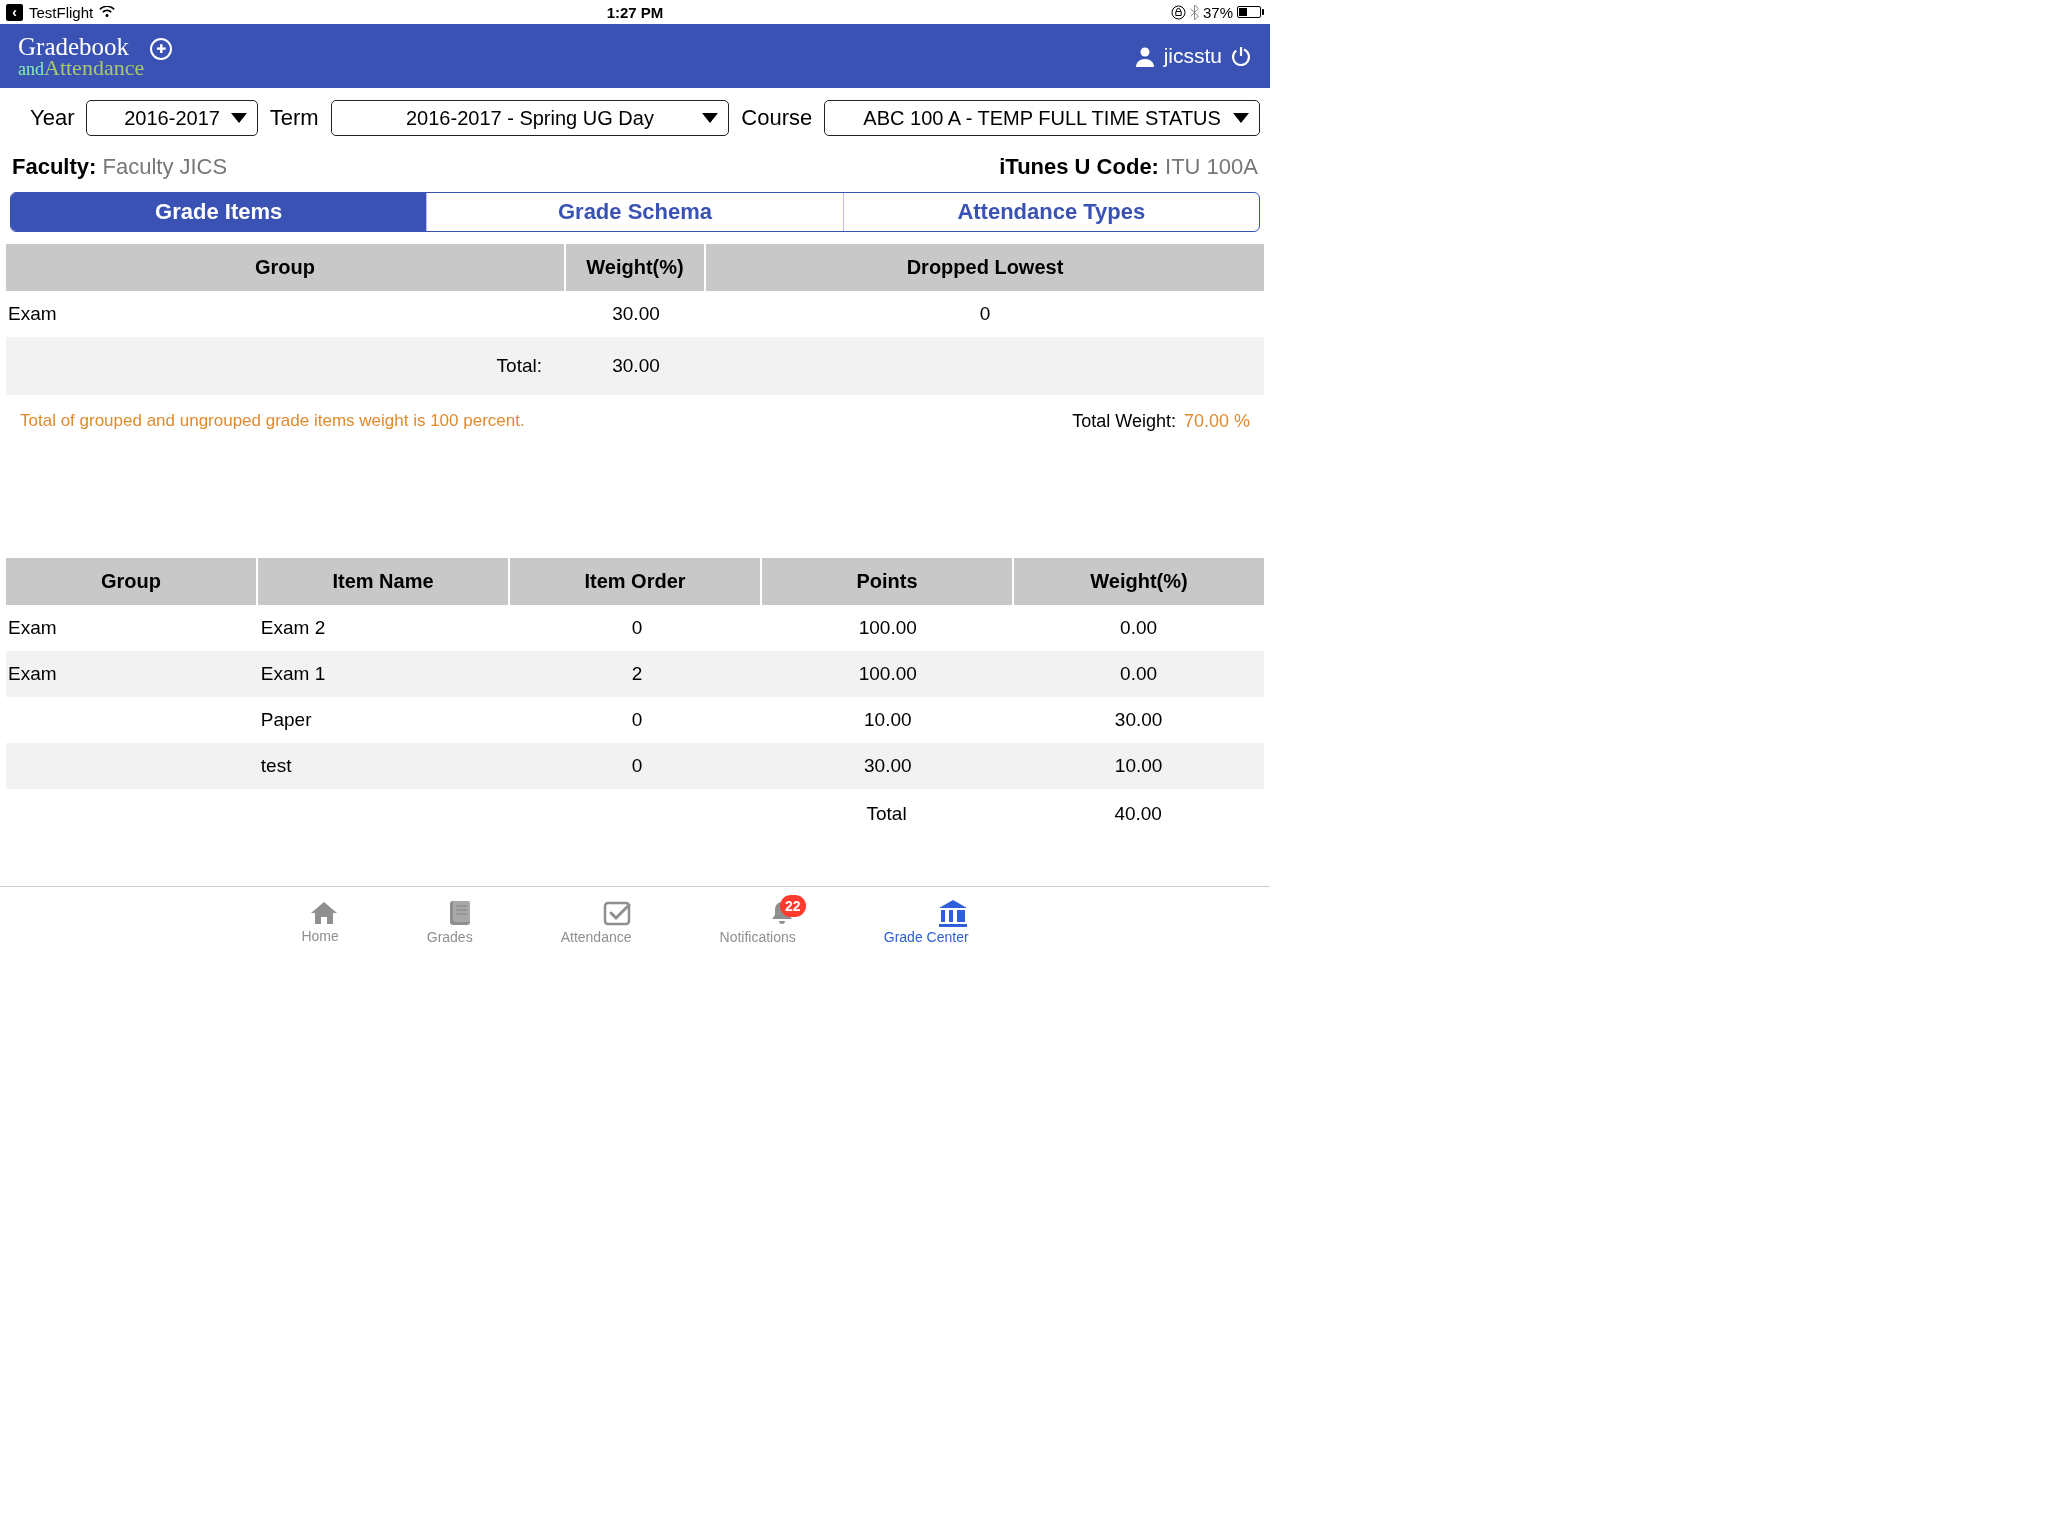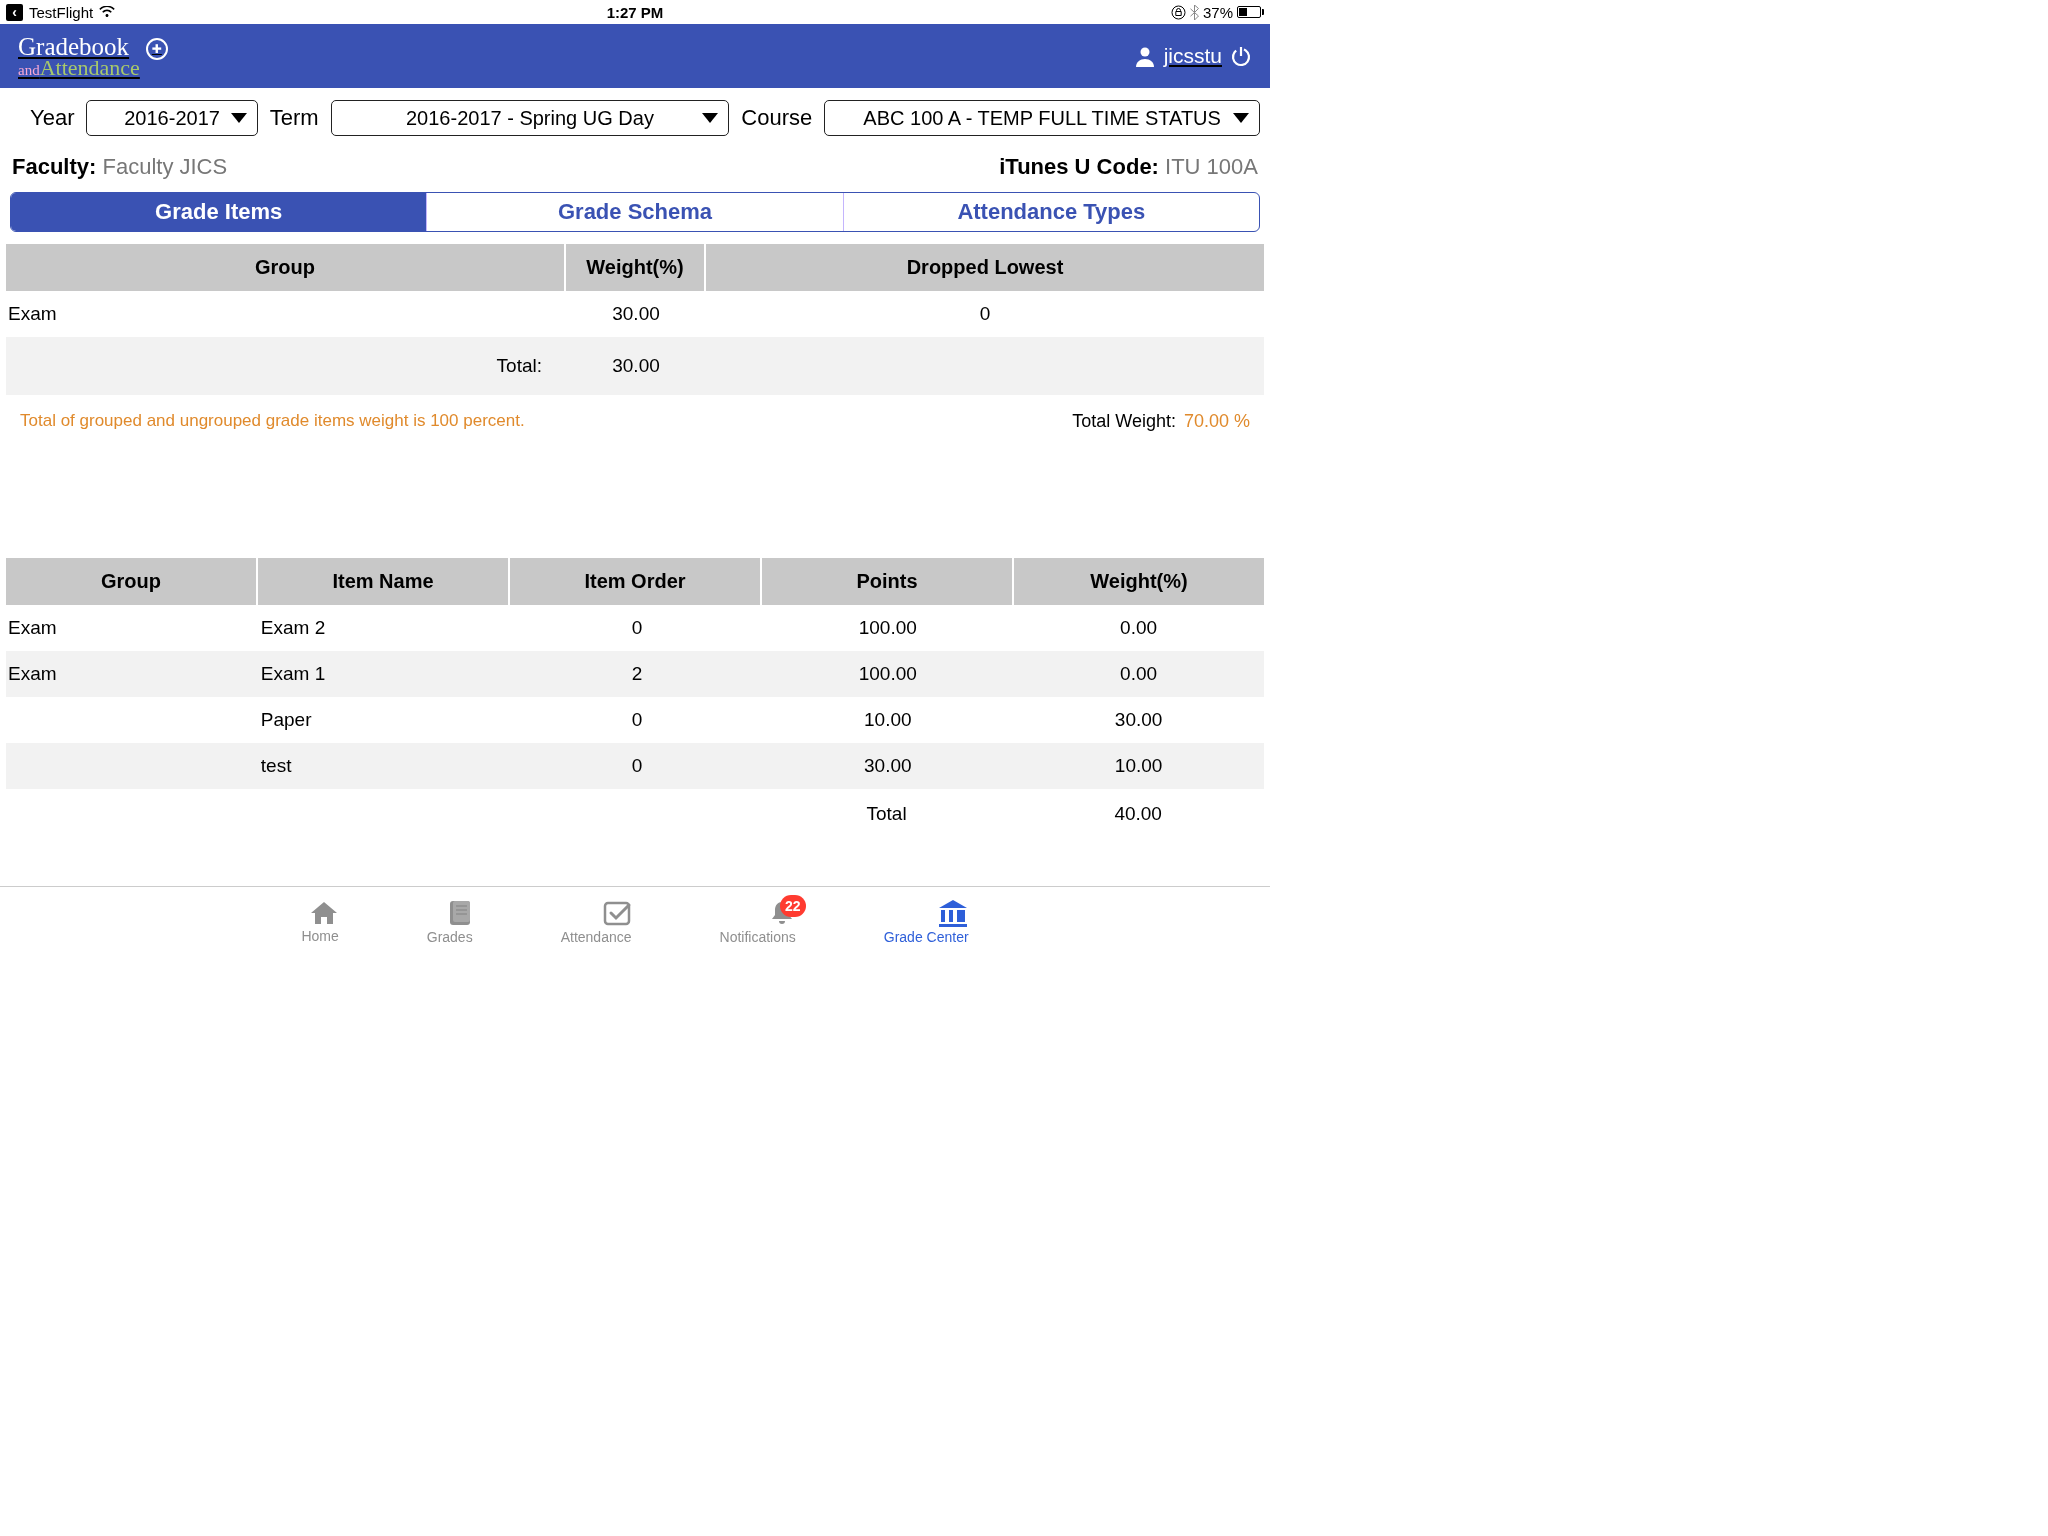--- a/index.html
+++ b/index.html
@@ -8,25 +8,25 @@
   .status-left { display:flex; align-items:center; gap:6px;}
   .status-left .square { width:17px; height:17px; background:#000; border-radius:2px; display:flex;align-items:center;justify-content:center;color:#fff;font-size:14px;font-weight:bold;}
   .status-center { position:absolute; left:50%; transform:translateX(-50%); font-weight:600;}
   .status-right { margin-left:auto; display:flex; align-items:center; gap:4px;}
   .wifi-ic, .lock-rot, .bt-ic { font-size:14px; }
   .battery { display:inline-flex;align-items:center;}
   .batt-body { width:24px;height:12px;border:1px solid #000;border-radius:2px;position:relative;display:inline-block;}
   .batt-fill { position:absolute;left:1px;top:1px;bottom:1px;width:37%;background:#000;}
   .batt-tip { width:2px;height:6px;background:#000;display:inline-block;margin-left:1px;border-radius:0 1px 1px 0;}
 
-  .app-header { height:64px; background:#3a52b3; display:flex; align-items:center; padding:0 18px; justify-content:space-between;text-decoration:underline;}
+  .app-header { height:64px; background:#3a52b3; display:flex; align-items:center; padding:0 18px; justify-content:space-between;}
   .logo-block { color:#fff; font-family:"Georgia",serif; line-height:1; display:flex;align-items:center;gap:6px;}
   .logo-text .line1 { font-size:25px; color:#fff;}
   .logo-text .line2 { font-size:22px; margin-top:-2px;}
-  .logo-text .line2 .and { font-size:15px; color:#f9a8d4;}
+  .logo-text .line2 .and { font-size:18px; color:#86efac;}
   .logo-text .line2 .att { color:#a8c96b;}
   .logo-circle { width:22px;height:22px;border:2px solid #fff;border-radius:50%;display:inline-flex;align-items:center;justify-content:center;color:#fff;font-size:12px;margin-bottom:14px;}
   .header-right { color:#fff;display:flex;align-items:center;gap:8px;font-size:21px;}
   .user-icon,.power-icon{display:inline-flex;}
 
   .filter-row { display:flex; align-items:center; padding:12px 10px 12px 30px; gap:12px;}
   .filter-label { font-size:22px; color:#000; font-weight:400;}
   .dropdown { border:1px solid #222; border-radius:5px; height:36px; display:flex;align-items:center;justify-content:center;position:relative; font-size:20px;background:#fff;}
   .dropdown .caret { position:absolute; right:10px; top:50%; transform:translateY(-50%);}
   .caret-tri { width:0;height:0;border-left:8px solid transparent;border-right:8px solid transparent;border-top:10px solid #000;display:block;}

